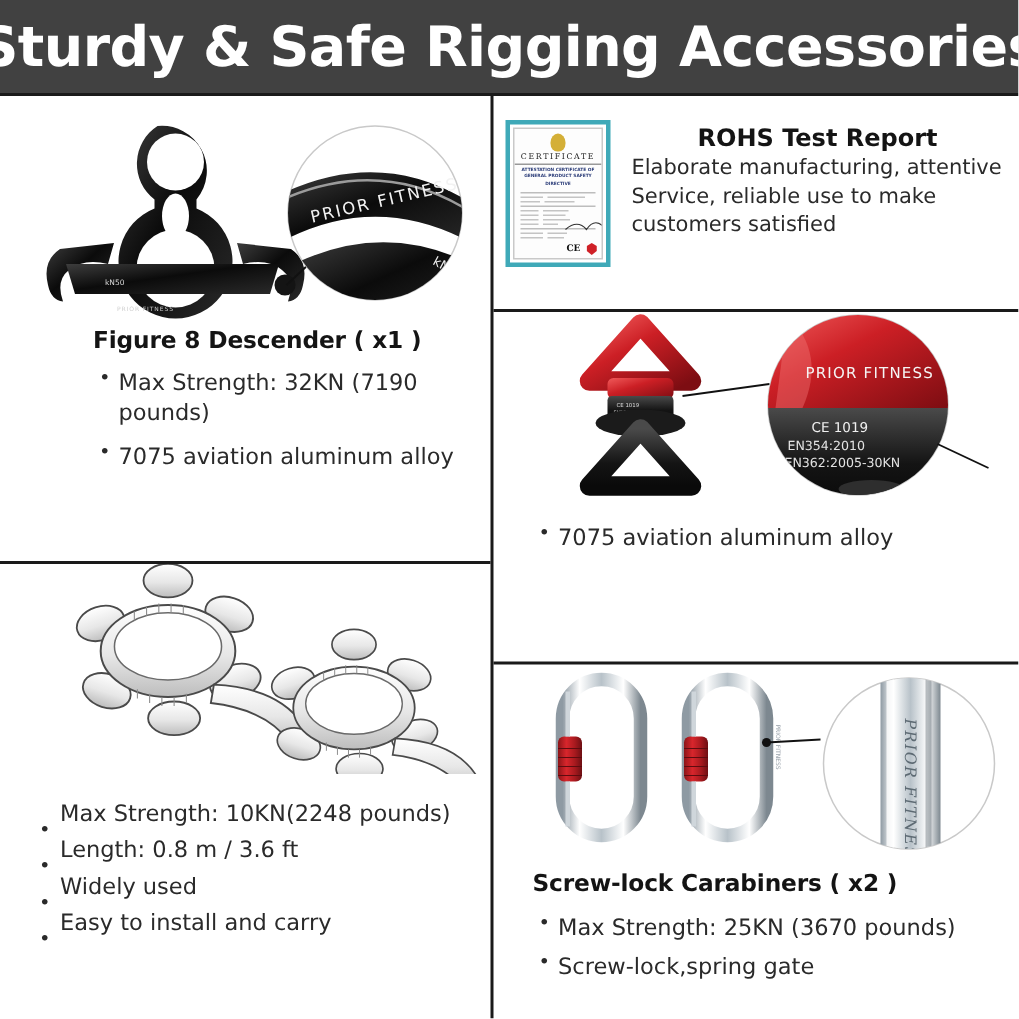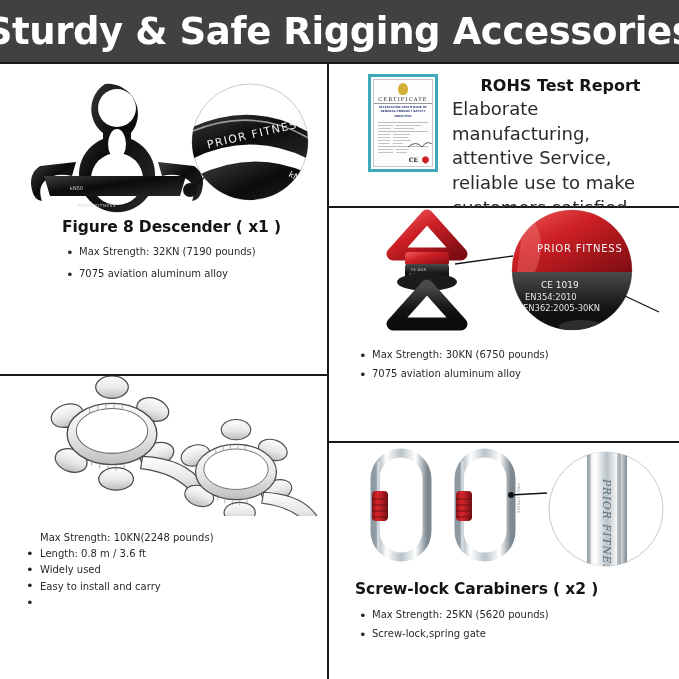--- a/index.html
+++ b/index.html
@@ -29,21 +29,21 @@
   
   .panel { position:absolute; overflow:hidden; }
   .art { position:relative; width:100%; }
   .txt { padding:0 10px; }
   .ptitle {
     font-weight:bold; font-size:15.5px; color:#141414; letter-spacing:-0.1px;
     white-space:nowrap;
   }
   .bul { list-style:none; }
   .bul li {
-    font-size:10px; color:#2a2a2a; position:relative; padding-left:15px;
+    font-size:15px; color:#2a2a2a; position:relative; padding-left:15px;
     line-height:1.34;
   }
   .bul li::before {
     content:"\2022"; position:absolute; left:2px; top:-1px; font-size:13px; color:#2a2a2a;
   }
   
   .bul.shift li::before { top:13px; left:4px; }
   .bul.shift li { line-height:1.62; padding-left:18px; }
 
   
@@ -68,21 +68,21 @@
   .cert-line { height:0.5px; background:#bdbdbd; margin:2px 4px; }
   .cert-row { display:flex; gap:3px; margin:2.5px 4px; }
   .cert-row i { display:block; height:0.5px; background:#c4c4c4; }
   .cert-ce {
     position:absolute; right:4px; bottom:3px; font-size:6px; font-weight:bold;
     font-family:"DejaVu Serif", serif; color:#111;
   }
   .cert-mark { position:absolute; right:3px; bottom:2px; width:7px; height:8px; }
   .rohs-txt { flex:1 1 auto; }
   .rohs-title { font-weight:bold; font-size:16px; text-align:center; margin:2px 0 2px; color:#141414;}
-  .rohs-body { font-size:18px; line-height:1.37; color:#2a2a2a; }
+  .rohs-body { font-size:14px; line-height:1.37; color:#2a2a2a; }
 </style>
 </head>
 <body>
 
 <div id="page">
 
   <div class="header">
     <h1>Sturdy &amp; Safe Rigging Accessories</h1>
   </div>
 
@@ -138,21 +138,21 @@
 
     <div class="txt" style="padding-top:4px;padding-left:42px;">
       <div class="ptitle" style="margin-left:20px;">Figure 8 Descender ( x1 )</div>
       <ul class="bul" style="margin:9px 0 0 22px;">
         <li>Max Strength: 32KN (7190 pounds)</li>
         <li style="margin-top:9px;">7075 aviation aluminum alloy</li>
       </ul>
     </div>
   </div>
 
-  <div class="panel" style="left:329px; top:66px; width:350px; height:142px;padding-left:31px;">
+  <div class="panel" style="left:329px; top:72px; width:350px; height:142px;">
     <div class="rohs">
 
       <div class="cert">
         <div class="cert-inner">
           <div class="cert-seal"></div>
           <div class="cert-h">CERTIFICATE</div>
           <div class="cert-sub">ATTESTATION CERTIFICATE OF GENERAL PRODUCT SAFETY DIRECTIVE</div>
           <div class="cert-line" style="margin-top:3px;"></div>
           <div class="cert-row">
               <i style="width:30%"></i>
@@ -251,21 +251,20 @@
             <text x="194" y="103" font-size="8.4" fill="#e2e2e2" font-family="DejaVu Sans, sans-serif">EN362:2005-30KN</text>
             <ellipse cx="252" cy="118" rx="22" ry="6" fill="#2e2e2e"></ellipse>
           </g>
           <line x1="296" y1="88" x2="330" y2="104" stroke="#111" stroke-width="1.2"></line>
         </g>
       </svg>
     </div>
 
     <div class="txt" style="padding-top:2px;">
       <ul class="bul" style="margin:10px 0 0 18px;">
-        <li>Max Strength: 30KN (6750 pounds)</li>
         <li style="margin-top:6px;">7075 aviation aluminum alloy</li>
       </ul>
     </div>
   </div>
 
   <div class="panel" style="left:0; top:376px; width:327px; height:303px;">
 
     <div class="art" style="height:140px;">
       <svg viewBox="0 0 327 140" width="327" height="140">
         <defs>
@@ -355,19 +354,19 @@
             <rect x="288" y="4" width="4" height="124" fill="#6f7a82" opacity="0.5"></rect>
             <text transform="rotate(90 274 36)" x="274" y="36" font-size="10.5" fill="#5d6a73" font-family="DejaVu Serif, serif" font-style="italic" letter-spacing="1">PRIOR FITNESS</text>
           </g>
         </g>
       </svg>
     </div>
 
     <div class="txt" style="padding-top:2px;">
       <div class="ptitle" style="margin-left:16px;">Screw-lock Carabiners ( x2 )</div>
       <ul class="bul" style="margin:10px 0 0 18px;">
-        <li>Max Strength: 25KN (5620 pounds)</li>
+        <li>Max Strength: 25KN (3670 pounds)</li>
         <li style="margin-top:6px;">Screw-lock,spring gate</li>
       </ul>
     </div>
   </div>
 
 </div>
 
 </body></html>

